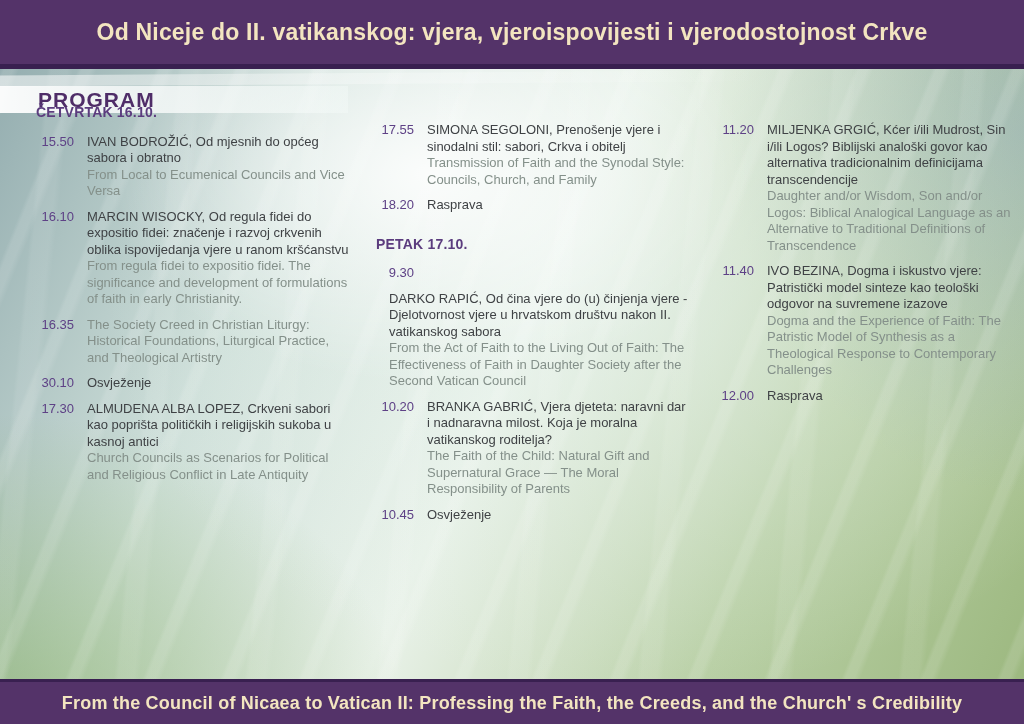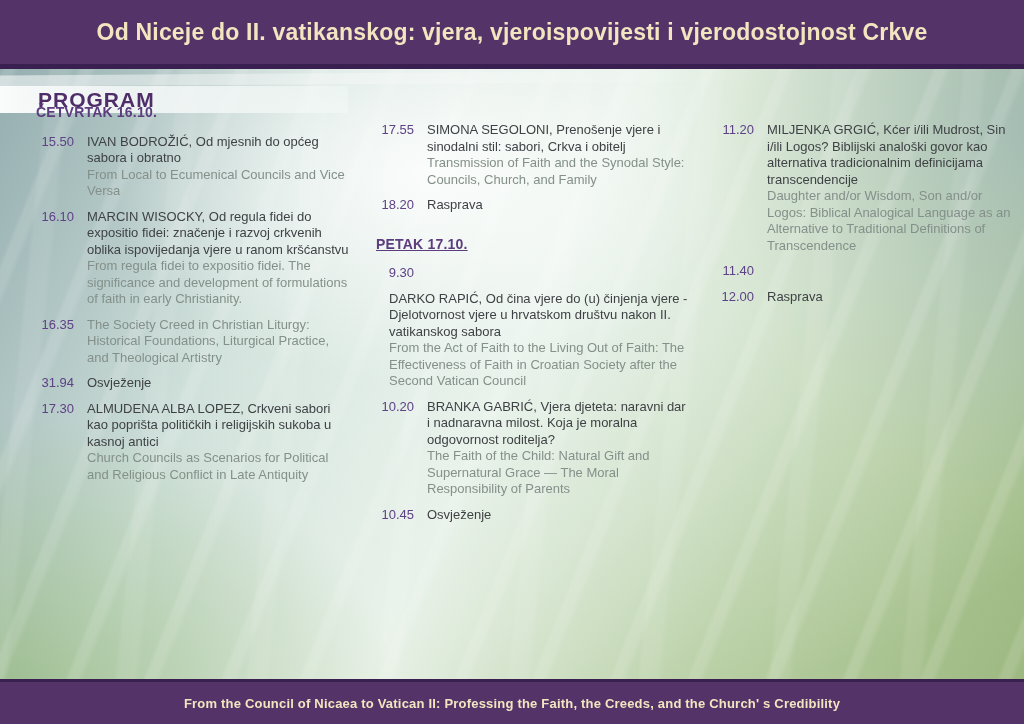--- a/index.html
+++ b/index.html
@@ -46,21 +46,21 @@
   }
   .banner { position:absolute; left:0; right:0; background:var(--banner-purple);
     display:flex; align-items:center; justify-content:center; z-index:3; }
   .banner.top { top:0; height:69px; border-bottom:5px solid var(--banner-edge); }
   .banner.bottom { bottom:0; height:45px; border-top:3px solid var(--banner-edge); }
   .banner h1 {
     font-size:23px; font-weight:bold; color:var(--banner-text);
     letter-spacing:0.2px; white-space:nowrap;
   }
   .banner h2 {
-    font-size:13px; font-weight:bold; color:var(--banner-text);
+    font-size:18px; font-weight:bold; color:var(--banner-text);
     letter-spacing:0.2px; white-space:nowrap;
   }
   .program-band {
     position:absolute; top:86px; left:0; width:348px; height:27px; z-index:2;
     background:linear-gradient(to right, rgba(255,255,255,0.95) 0%, rgba(253,255,254,0.72) 55%, rgba(245,251,249,0.42) 100%);
     display:flex; align-items:center;
   }
   .program-band span {
     margin-left:38px; font-size:21px; font-weight:bold;
     color:var(--program-text); letter-spacing:1px;
@@ -69,21 +69,21 @@
   .column {
     position:absolute; font-size:13px; line-height:16.5px; color:var(--croatian-text);
   }
   .col-0 { left:36px;  top:104px; width:314px; }
   .col-1 { left:376px; top:122px; width:316px; }
   .col-2 { left:716px; top:122px; width:298px; }
   .day-heading {
     font-weight:bold; color:var(--day-heading); font-size:14px;
     margin:0 0 13px 0; letter-spacing:0.2px;
   }
-  .entry + .day-heading, .entry ~ .day-heading { margin-top:22px;text-decoration:underline; }
+  .entry + .day-heading, .entry ~ .day-heading { margin-top:22px; }
   .entry { display:flex; margin-bottom:9px; }
   .time { flex:0 0 38px; text-align:right; color:var(--time-text); }
   .entry-body { margin-left:13px; flex:1; }
   .en-text { color:var(--english-text); }
 </style>
 </head>
 <body>
 
 <div class="bg"></div>
 <div class="rays"></div>
@@ -114,21 +114,21 @@
           <div class="en-text">From regula fidei to expositio fidei. The significance and development of formulations of faith in early Christianity.</div>
         </div>
       </div>
       <div class="entry">
         <div class="time">16.35</div>
         <div class="entry-body">
           <div class="en-text">The Society Creed in Christian Liturgy: Historical Foundations, Liturgical Practice, and Theological Artistry</div>
         </div>
       </div>
       <div class="entry">
-        <div class="time">31.94</div>
+        <div class="time">30.10</div>
         <div class="entry-body">
           <div class="hr-text">Osvježenje</div>
         </div>
       </div>
       <div class="entry">
         <div class="time">17.30</div>
         <div class="entry-body">
           <div class="hr-text">ALMUDENA ALBA LOPEZ, Crkveni sabori kao poprišta političkih i religijskih sukoba u kasnoj antici</div>
           <div class="en-text">Church Councils as Scenarios for Political and Religious Conflict in Late Antiquity</div>
         </div>
@@ -148,47 +148,51 @@
           <div class="hr-text">Rasprava</div>
         </div>
       </div>
       <div class="day-heading">PETAK 17.10.</div>
       <div class="entry">
         <div class="time">9.30</div>
       </div>
       <div class="entry">
         <div class="entry-body">
           <div class="hr-text">DARKO RAPIĆ, Od čina vjere do (u) činjenja vjere - Djelotvornost vjere u hrvatskom društvu nakon II. vatikanskog sabora</div>
-          <div class="en-text">From the Act of Faith to the Living Out of Faith: The Effectiveness of Faith in Croatian Society after the Second Vatican Council</div>
+          <div class="en-text">From the Act of Faith to the Living Out of Faith: The Effectiveness of Faith in Daughter Society after the Second Vatican Council</div>
         </div>
       </div>
       <div class="entry">
         <div class="time">10.20</div>
         <div class="entry-body">
-          <div class="hr-text">BRANKA GABRIĆ, Vjera djeteta: naravni dar i nadnaravna milost. Koja je moralna odgovornost roditelja?</div>
+          <div class="hr-text">BRANKA GABRIĆ, Vjera djeteta: naravni dar i nadnaravna milost. Koja je moralna vatikanskog roditelja?</div>
           <div class="en-text">The Faith of the Child: Natural Gift and Supernatural Grace — The Moral Responsibility of Parents</div>
         </div>
       </div>
       <div class="entry">
         <div class="time">10.45</div>
         <div class="entry-body">
           <div class="hr-text">Osvježenje</div>
         </div>
       </div>
     </section>
   <section class="column col-2">
       <div class="entry">
         <div class="time">11.20</div>
         <div class="entry-body">
           <div class="hr-text">MILJENKA GRGIĆ, Kćer i/ili Mudrost, Sin i/ili Logos? Biblijski analoški govor kao alternativa tradicionalnim definicijama transcendencije</div>
           <div class="en-text">Daughter and/or Wisdom, Son and/or Logos: Biblical Analogical Language as an Alternative to Traditional Definitions of Transcendence</div>
         </div>
       </div>
       <div class="entry">
         <div class="time">11.40</div>
+        <div class="entry-body">
+          <div class="hr-text">IVO BEZINA, Dogma i iskustvo vjere: Patristički model sinteze kao teološki odgovor na suvremene izazove</div>
+          <div class="en-text">Dogma and the Experience of Faith: The Patristic Model of Synthesis as a Theological Response to Contemporary Challenges</div>
+        </div>
       </div>
       <div class="entry">
         <div class="time">12.00</div>
         <div class="entry-body">
           <div class="hr-text">Rasprava</div>
         </div>
       </div>
     </section>
 </main>
 

